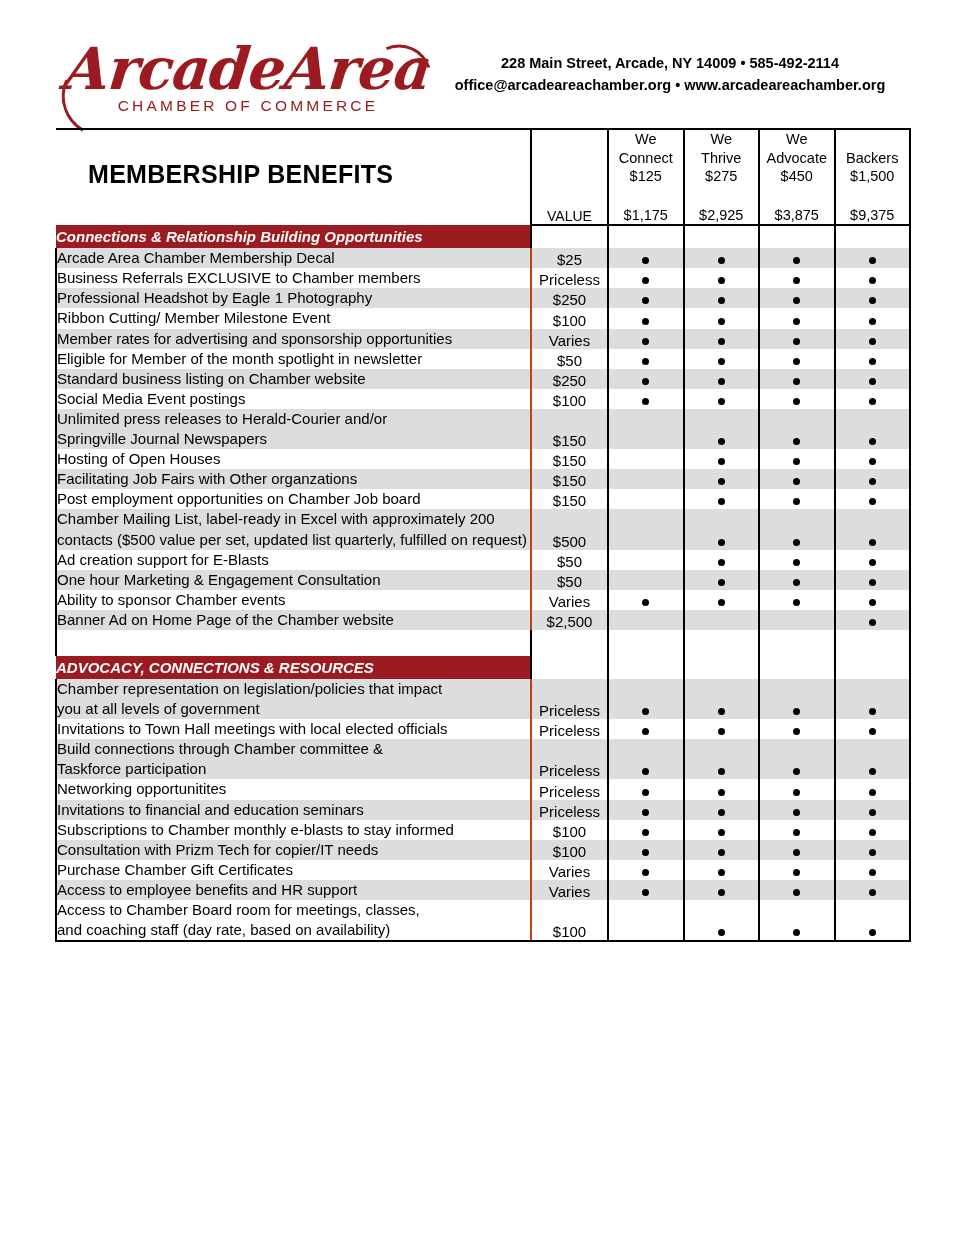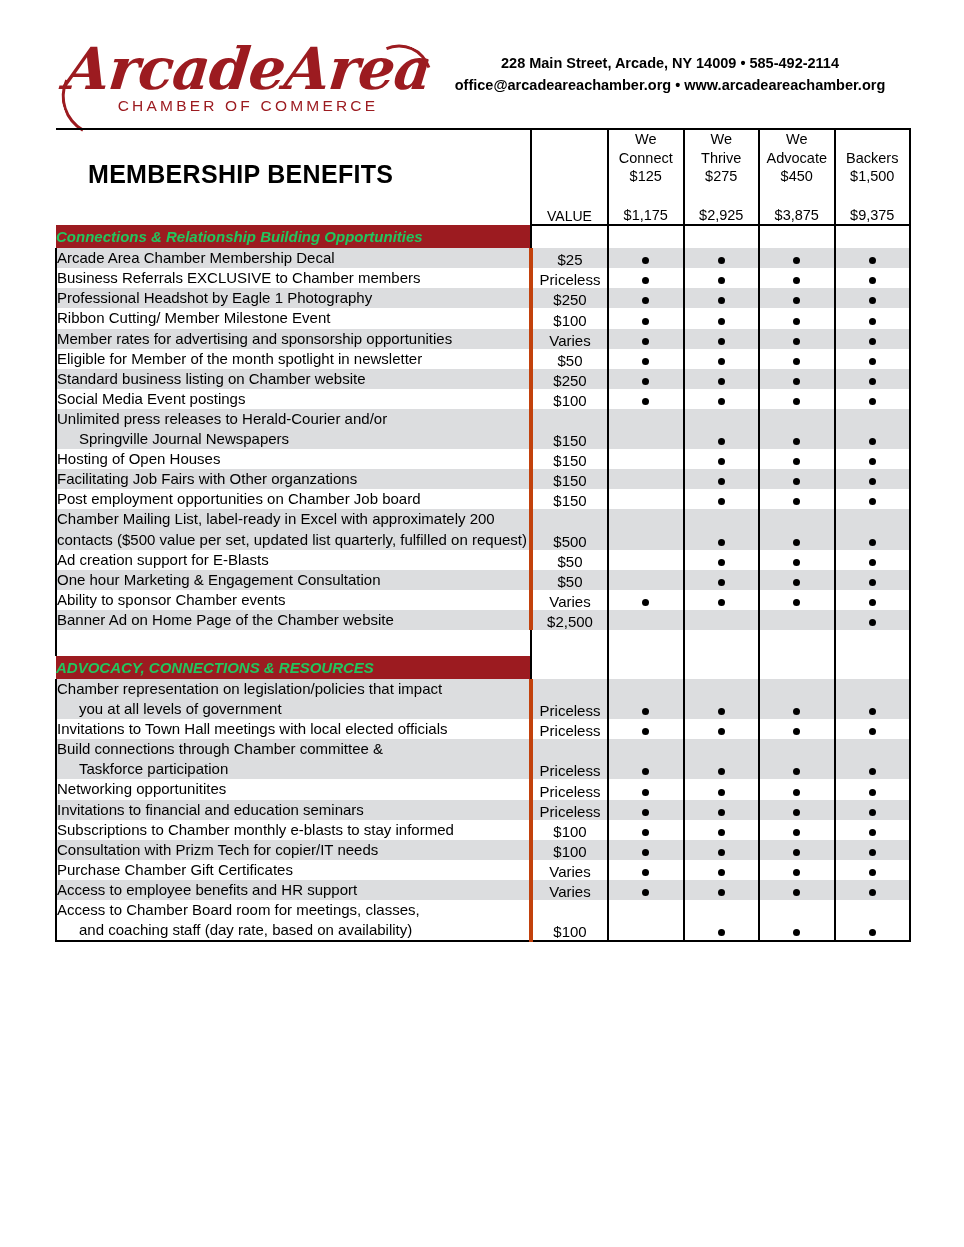--- a/index.html
+++ b/index.html
@@ -127,21 +127,21 @@
     height: 92px;
     box-sizing: border-box;
   }
   .hdr-blank {
     border: none;
   }
 
   
   .section-band {
     background: #9c1b20;
-    color: #22c55e;
+    color: #ffffff;
     font-weight: bold;
     font-style: italic;
     font-size: 15px;
     padding: 5px 0 6px 16px;
     height: 23px;
     line-height: 23px;
     box-sizing: content-box;
   }
   .band-empty {
     border-left: 2px solid #000;
@@ -154,27 +154,27 @@
   .spacer-benefit {
     height: 26px;
     background: #ffffff;
     border-left: 2px solid #000;
     border-right: 2px solid #000;
   }
 
   
   td.benefit {
     border-left: 2px solid #000;
-    border-right: 4px solid #c2410c;
+    border-right: 2px solid #c2410c;
     font-size: 15px;
     line-height: 1.34;
     padding: 5px 6px 6px 14px;
     vertical-align: top;
   }
-  td.benefit .indent { display: block; padding-left: 22px; }
+  td.benefit .indent { display: block; }
   td.value {
     border-left: 2px solid #000;
     border-right: 2px solid #000;
     text-align: center;
     font-size: 15px;
     padding: 5px 4px 6px 4px;
     vertical-align: bottom;
   }
   td.tier {
     border-left: 2px solid #000;

